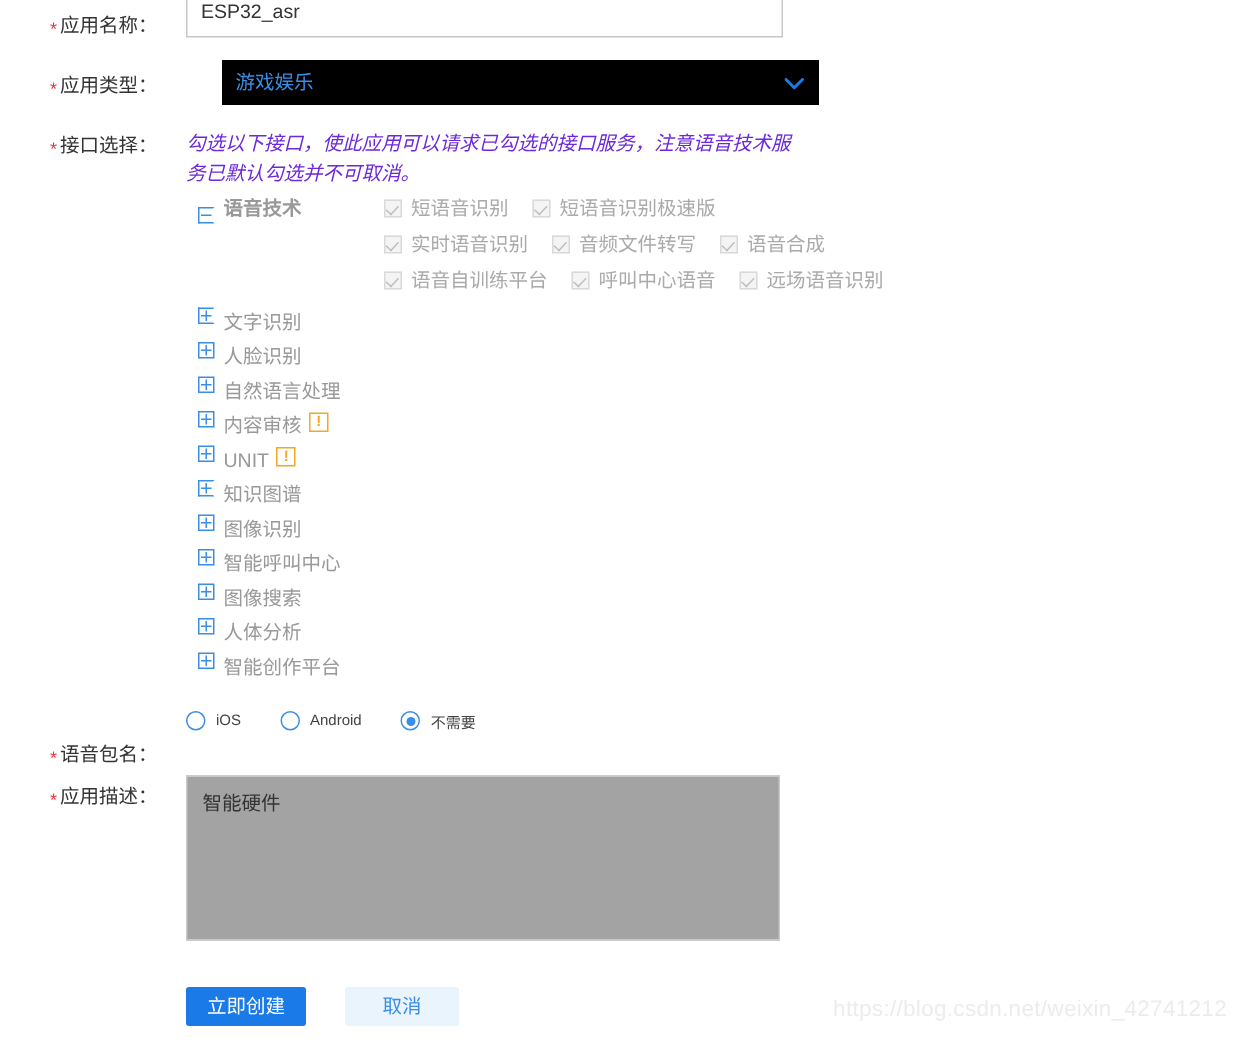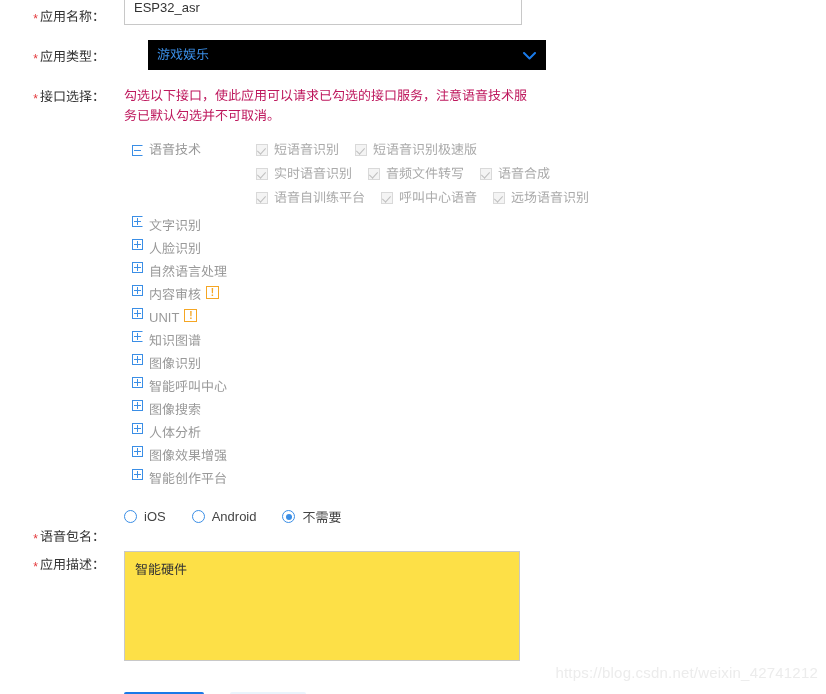--- a/index.html
+++ b/index.html
@@ -95,40 +95,42 @@
     line-height: 30px;
     text-align: center;
   }
   .select-box .caret svg { vertical-align: middle; }
 
   
   .row-api { margin-top: 16px; }
   .row-api .label { top: 0px; }
   .hint {
     width: 404px;
-    color: #be185d;
+    color: #6d28d9;
     font-size: 13px;
     line-height: 20px;
-    margin-bottom: 14px;
+    margin-bottom: 3px;
+    font-style: italic;
   }
 
   
   .tree { margin-left: 8px; }
   .tree-node {
     display: flex;
     align-items: flex-start;
     margin-bottom: 4px;
     min-height: 20px;
   }
   .tree-head {
     display: flex;
-    align-items: center;
+    align-items: flex-end;
     height: 20px;
     width: 92px;
     flex: none;
+    font-weight: bold;
   }
   .toggle {
     width: 11px;
     height: 11px;
     flex: none;
     margin-right: 6px;
     position: relative;
     box-sizing: border-box;
     border: 1px solid #3a8ee6;
     cursor: pointer;
@@ -252,31 +254,31 @@
   .radio-item.checked .radio-dot::after {
     content: "";
     position: absolute;
     left: 2.5px;
     top: 2.5px;
     width: 6px;
     height: 6px;
     border-radius: 50%;
     background: #3a8ee6;
   }
-  .radio-label { font-size: 13px; color: #444; }
+  .radio-label { font-size: 10px; color: #444; }
 
   
   .row-desc { margin-top: 20px; }
   .row-desc .label { top: 3px; }
   .textarea {
     box-sizing: border-box;
     width: 396px;
     height: 110px;
     border: 1px solid #c8c8c8;
-    background: #fde047;
+    background: #a3a3a3;
     font-family: "Liberation Sans", "DejaVu Sans", sans-serif;
     font-size: 13px;
     color: #333;
     padding: 9px 10px;
     resize: none;
     outline: none;
     line-height: 18px;
     border-radius: 0;
   }
 
@@ -460,24 +462,20 @@
           <div class="tree-node">
             <span class="toggle plus"></span>
             <span class="node-label">图像搜索</span>
           </div>
 
           <div class="tree-node">
             <span class="toggle plus"></span>
             <span class="node-label">人体分析</span>
           </div>
 
-          <div class="tree-node">
-            <span class="toggle plus"></span>
-            <span class="node-label">图像效果增强</span>
-          </div>
 
           <div class="tree-node">
             <span class="toggle plus"></span>
             <span class="node-label">智能创作平台</span>
           </div>
 
         </div>
       </div>
 
     </div>

